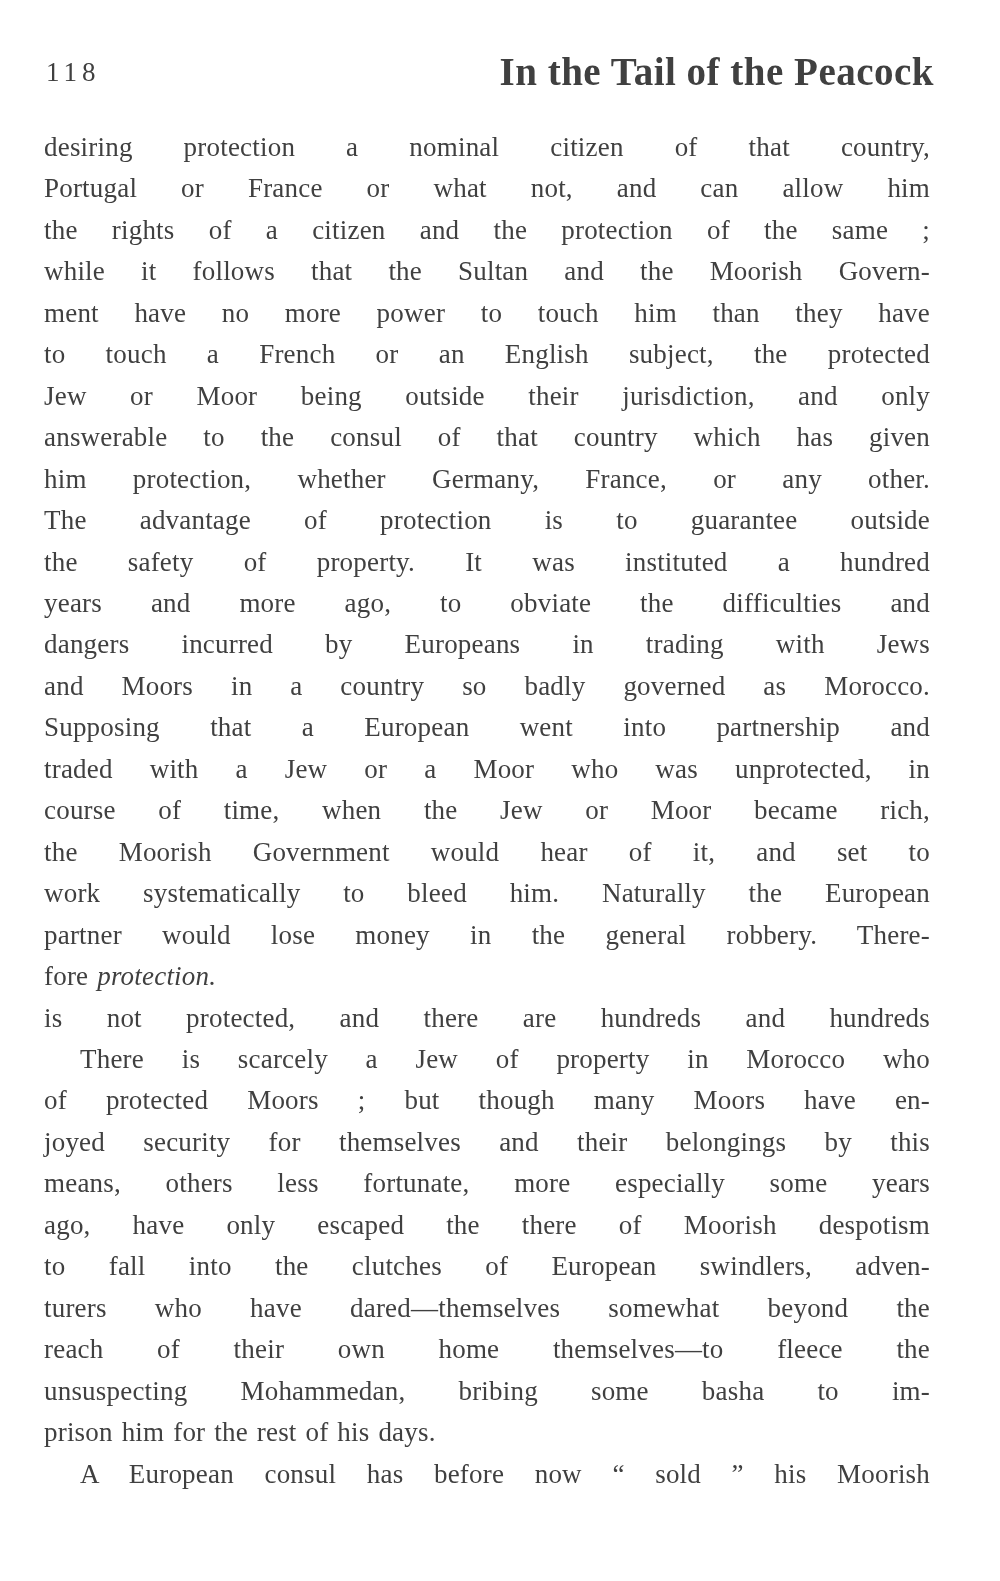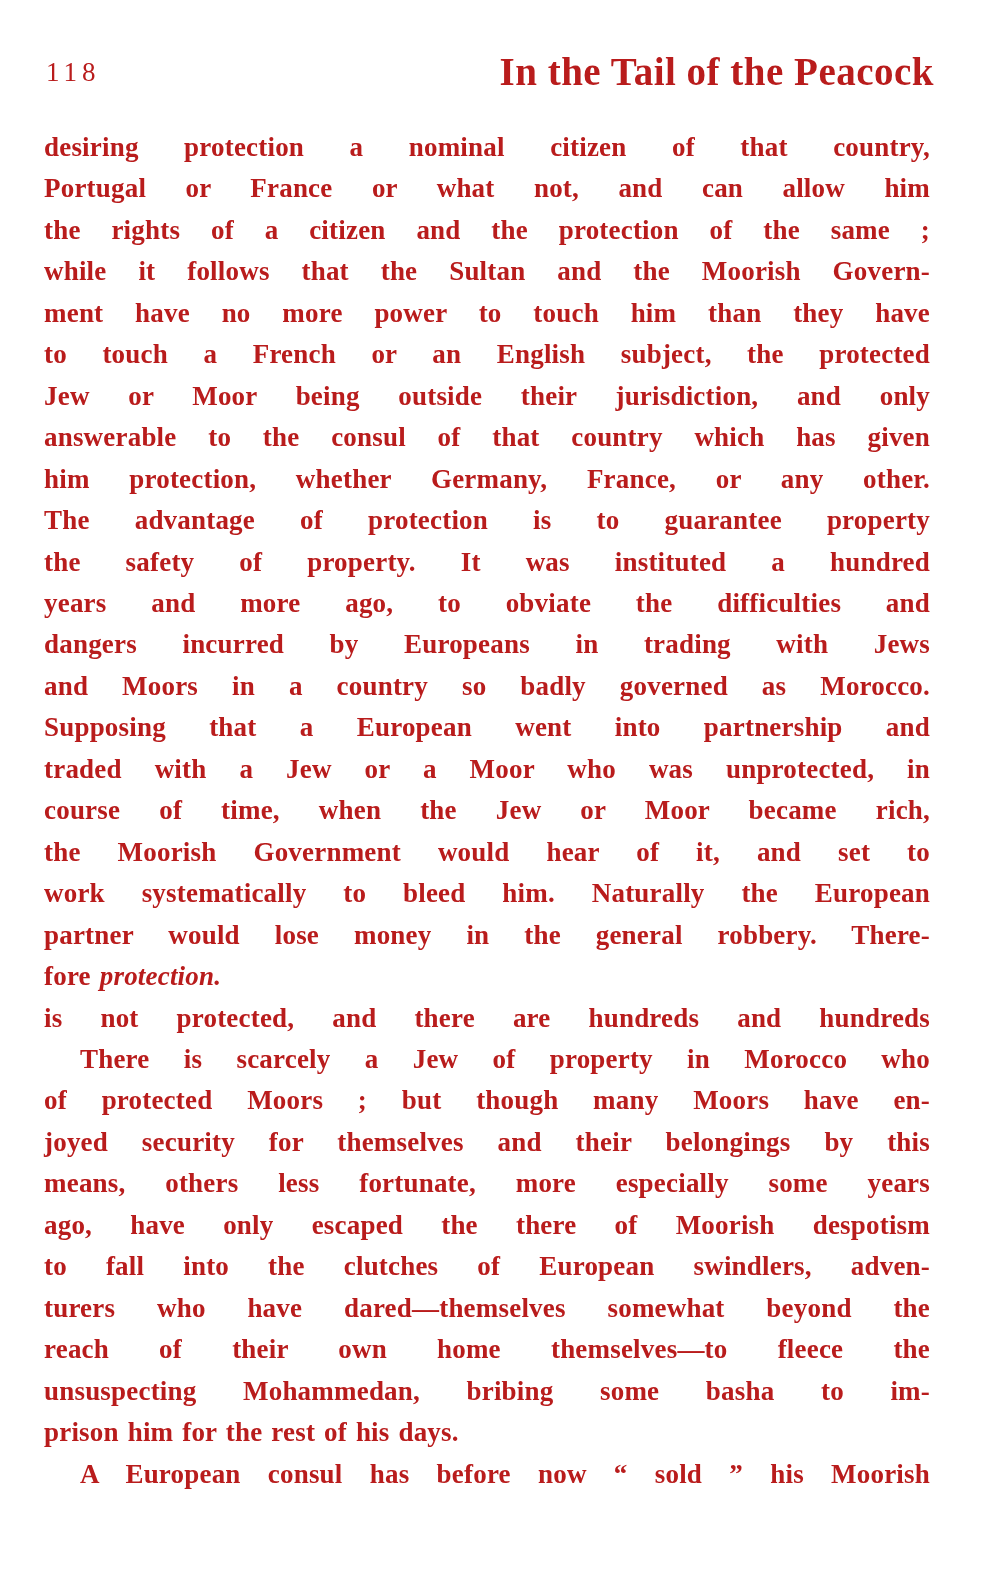--- a/index.html
+++ b/index.html
@@ -5,21 +5,21 @@
   html, body {
     margin: 0;
     padding: 0;
     background: #e8e8e8;
   }
   .page {
     position: relative;
     width: 1000px;
     height: 1581px;
     background: #ffffff;
-    color: #b91c1c;
+    color: #404040;
     font-family: "Liberation Serif", serif;
     overflow: hidden;
   }
   .header {
     position: absolute;
     top: 46px;
     left: 44px;
     right: 66px;
     height: 52px;
   }
@@ -48,21 +48,20 @@
     line-height: 41.45px;
     letter-spacing: 0.2px;
     word-spacing: 2px;
   }
   .line {
     text-align: justify;
     text-align-last: justify;
     -moz-text-align-last: justify;
     text-justify: inter-word;
     white-space: normal;
-    font-weight: bold;
   }
   .line.end {
     text-align-last: left;
     -moz-text-align-last: left;
   }
   .line.indent {
     padding-left: 36px;
   }
   .line em {
     font-style: italic;
@@ -79,21 +78,21 @@
   <div class="bodytext">
       <div class="line"><span>desiring protection a nominal citizen of that country,</span></div>
       <div class="line"><span>Portugal or France or what not, and can allow him</span></div>
       <div class="line"><span>the rights of a citizen and the protection of the same ;</span></div>
       <div class="line"><span>while it follows that the Sultan and the Moorish Govern-</span></div>
       <div class="line"><span>ment have no more power to touch him than they have</span></div>
       <div class="line"><span>to touch a French or an English subject, the protected</span></div>
       <div class="line"><span>Jew or Moor being outside their jurisdiction, and only</span></div>
       <div class="line"><span>answerable to the consul of that country which has given</span></div>
       <div class="line"><span>him protection, whether Germany, France, or any other.</span></div>
-      <div class="line"><span>The advantage of protection is to guarantee property</span></div>
+      <div class="line"><span>The advantage of protection is to guarantee outside</span></div>
       <div class="line"><span>the safety of property.  It was instituted a hundred</span></div>
       <div class="line"><span>years and more ago, to obviate the difficulties and</span></div>
       <div class="line"><span>dangers incurred by Europeans in trading with Jews</span></div>
       <div class="line"><span>and Moors in a country so badly governed as Morocco.</span></div>
       <div class="line"><span>Supposing that a European went into partnership and</span></div>
       <div class="line"><span>traded with a Jew or a Moor who was unprotected, in</span></div>
       <div class="line"><span>course of time, when the Jew or Moor became rich,</span></div>
       <div class="line"><span>the Moorish Government would hear of it, and set to</span></div>
       <div class="line"><span>work systematically to bleed him.  Naturally the European</span></div>
       <div class="line"><span>partner would lose money in the general robbery.  There-</span></div>

